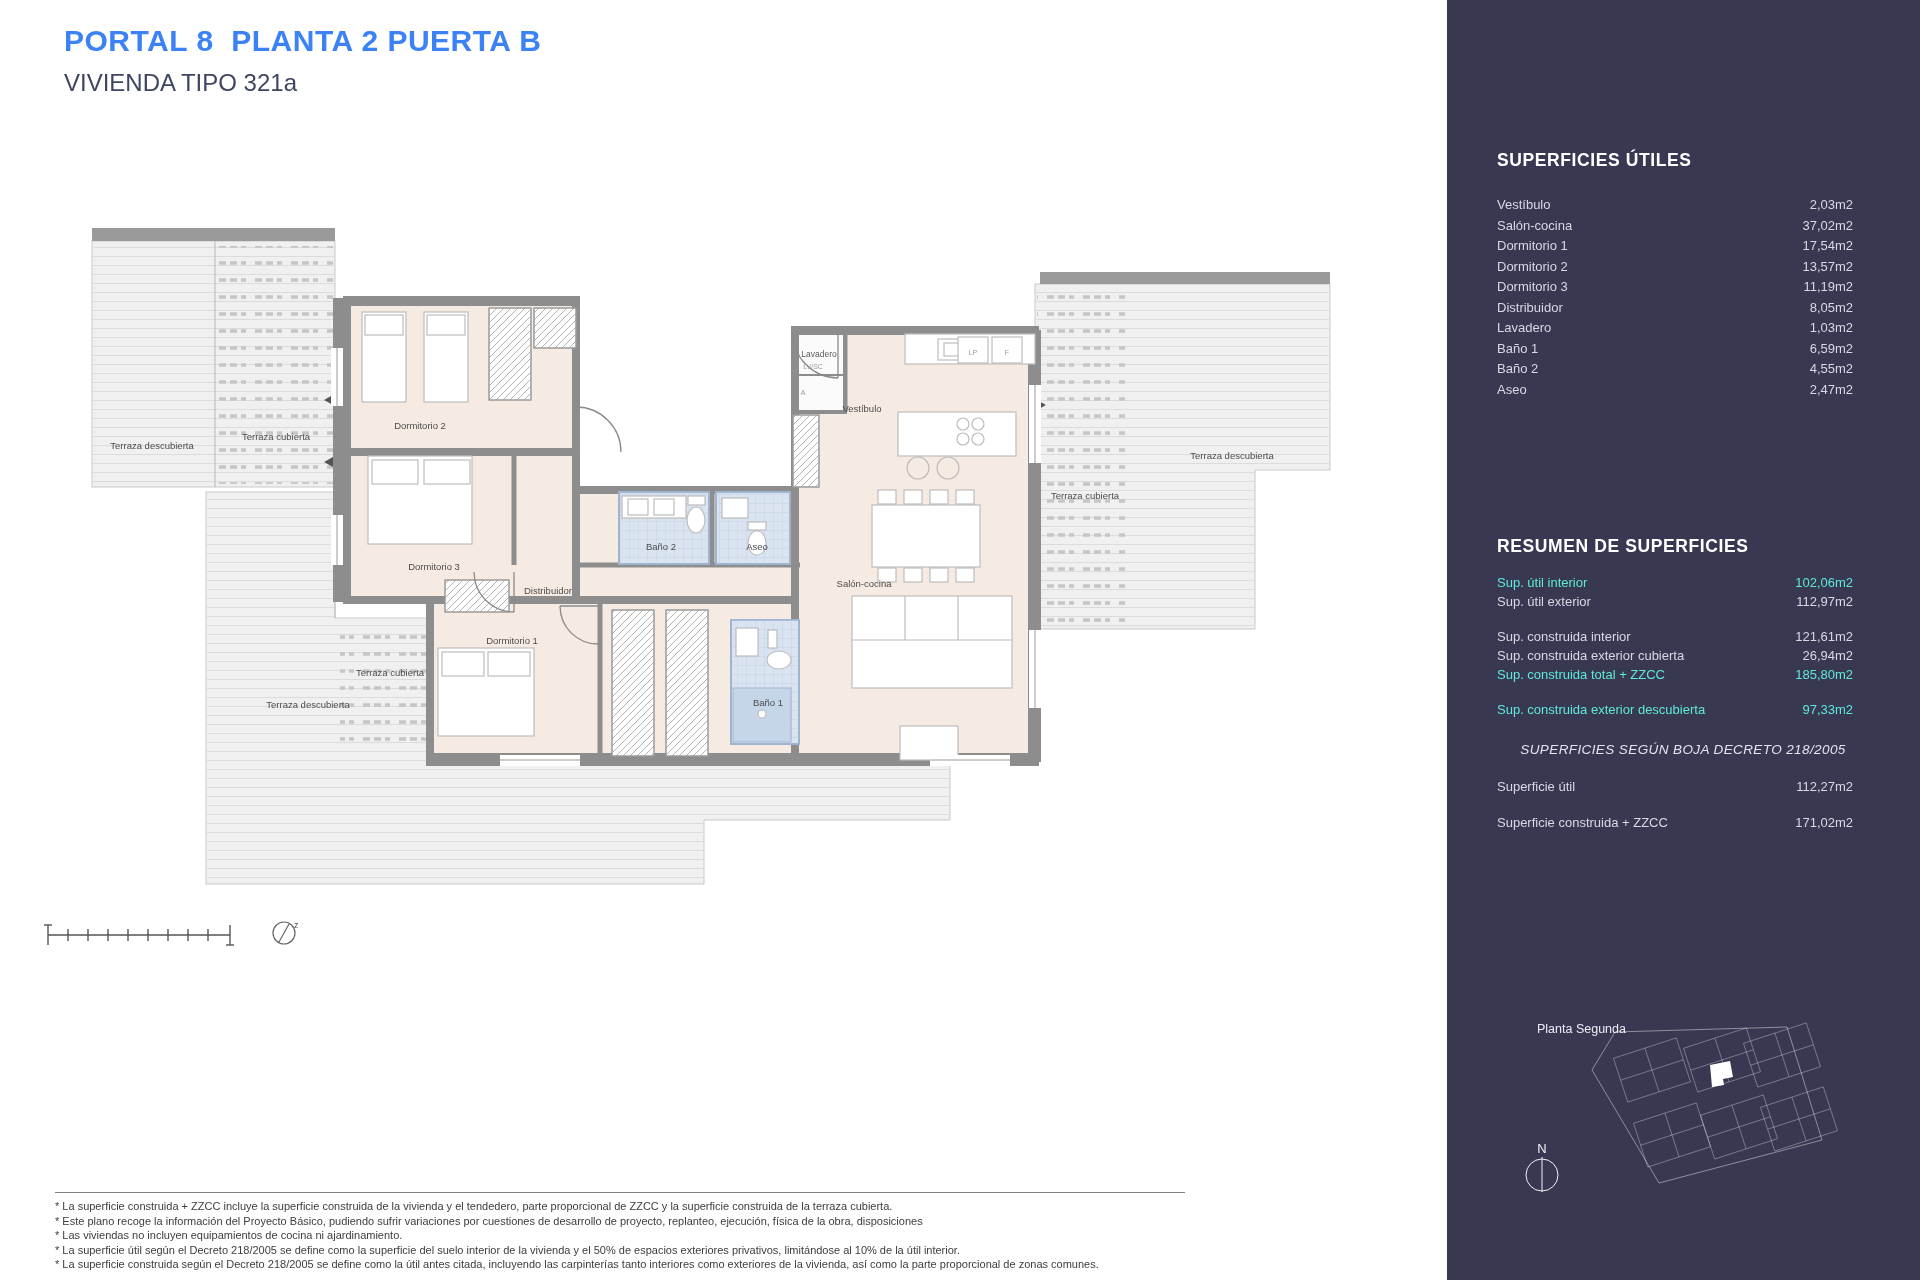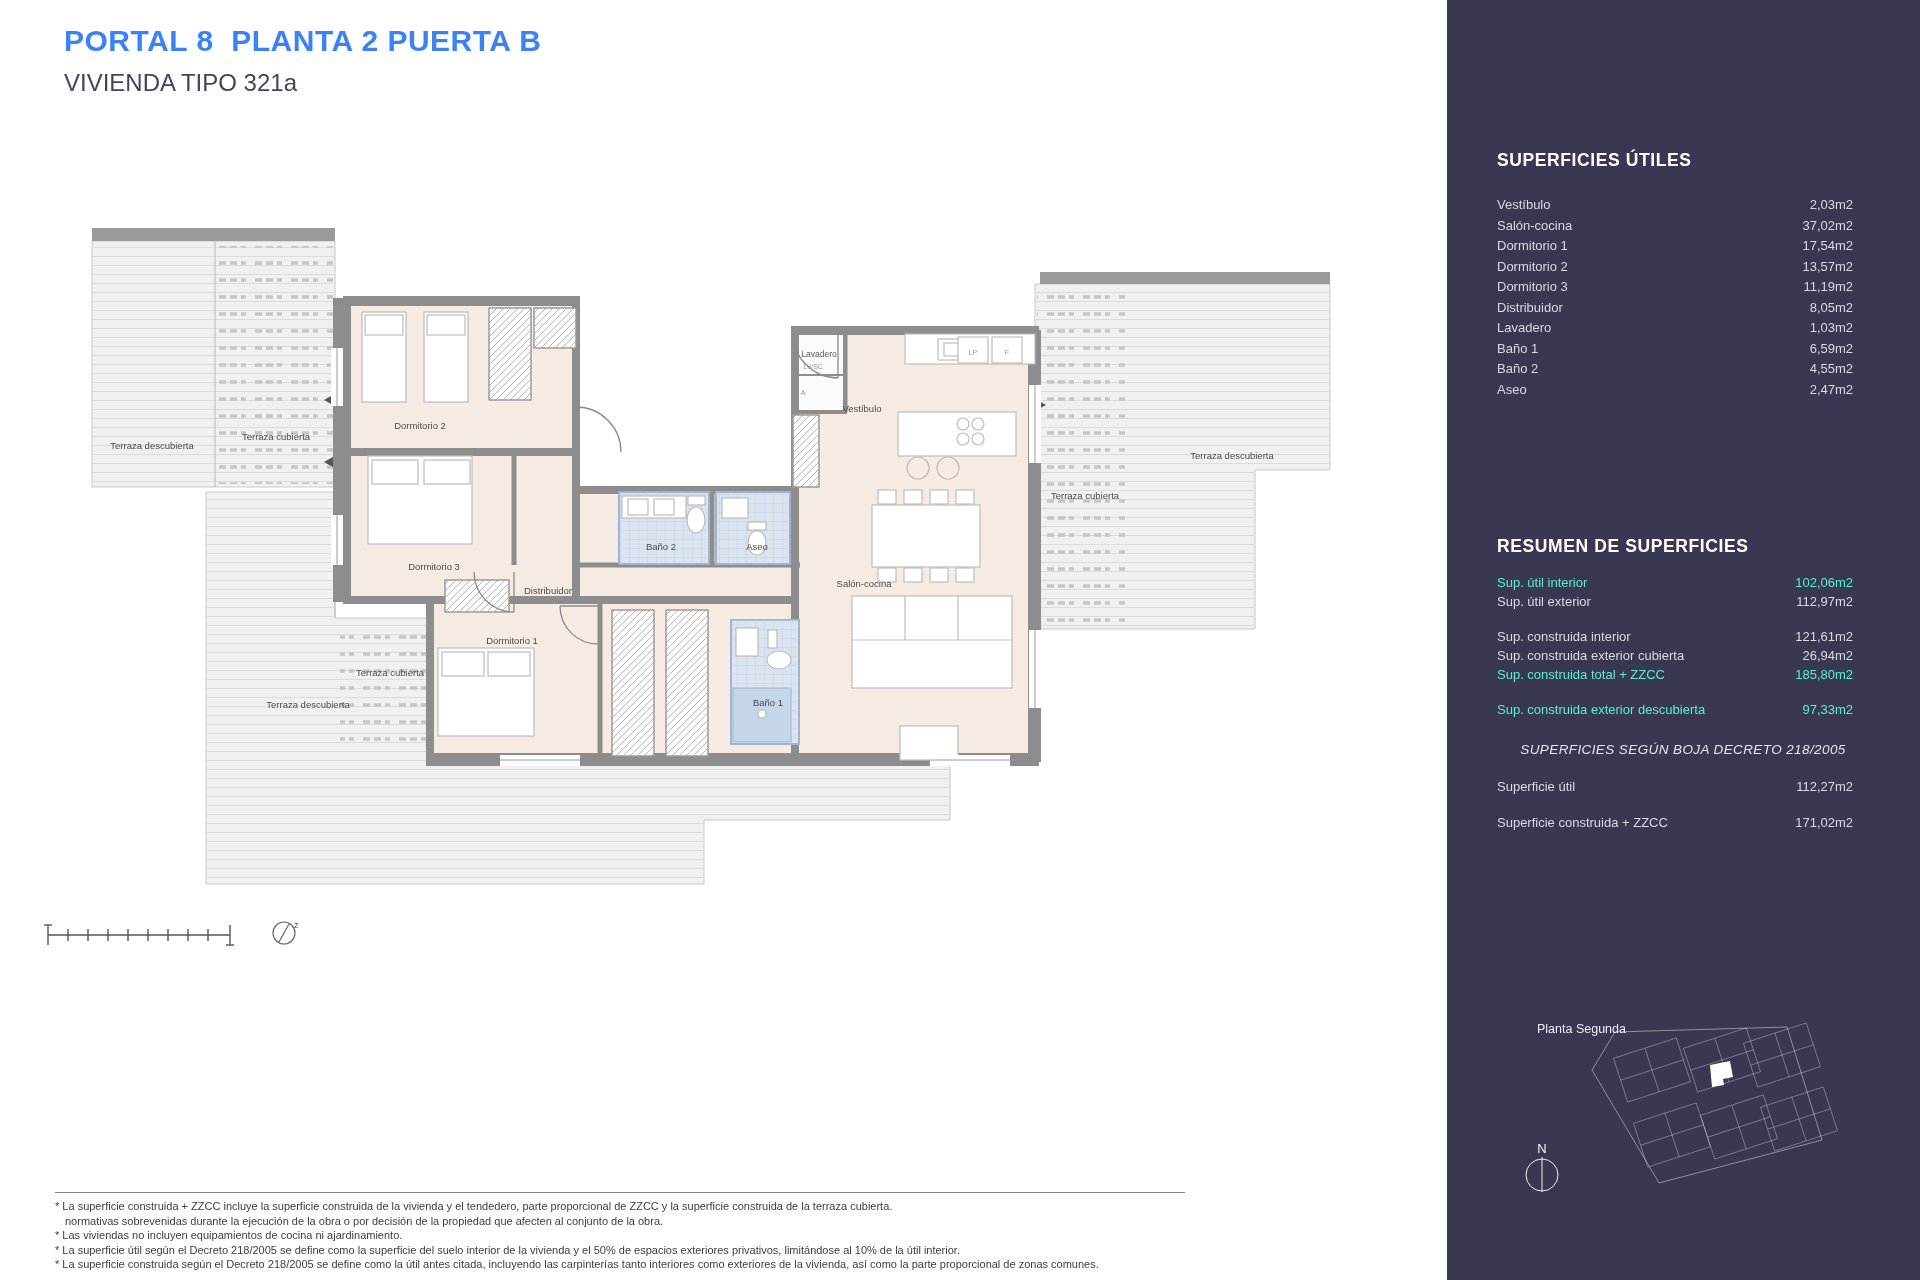--- a/index.html
+++ b/index.html
@@ -443,19 +443,19 @@
         <circle cx="95" cy="160" r="16" stroke="#f0f0f5" stroke-width="1" fill="none"></circle>
         <line x1="95" y1="177" x2="95" y2="142" stroke="#f0f0f5" stroke-width="1"></line>
         <text x="95" y="138" text-anchor="middle" font-size="13" fill="#f0f0f5" font-family="Liberation Sans, sans-serif">N</text>
       </g>
     </svg>
   </div>
 
   <div class="fnote-sep"></div>
   <div class="fnotes">
     <div>* La superficie construida + ZZCC incluye la superficie construida de la vivienda y el tendedero, parte proporcional de ZZCC y la superficie construida de la terraza cubierta.</div>
-    <div class="indent">normativas sobrevenidas durante la ejecución de la obra o por decisión de la propiedad que afecten al conjunto de la obra.</div>
+    <div>* Este plano recoge la información del Proyecto Básico, pudiendo sufrir variaciones por cuestiones de desarrollo de proyecto, replanteo, ejecución, física de la obra, disposiciones</div>
     <div>* Las viviendas no incluyen equipamientos de cocina ni ajardinamiento.</div>
     <div>* La superficie útil según el Decreto 218/2005 se define como la superficie del suelo interior de la vivienda y el 50% de espacios exteriores privativos, limitándose al 10% de la útil interior.</div>
     <div>* La superficie construida según el Decreto 218/2005 se define como la útil antes citada, incluyendo las carpinterías tanto interiores como exteriores de la vivienda, así como la parte proporcional de zonas comunes.</div>
   </div>
 
 </div>
 
 </body></html>

